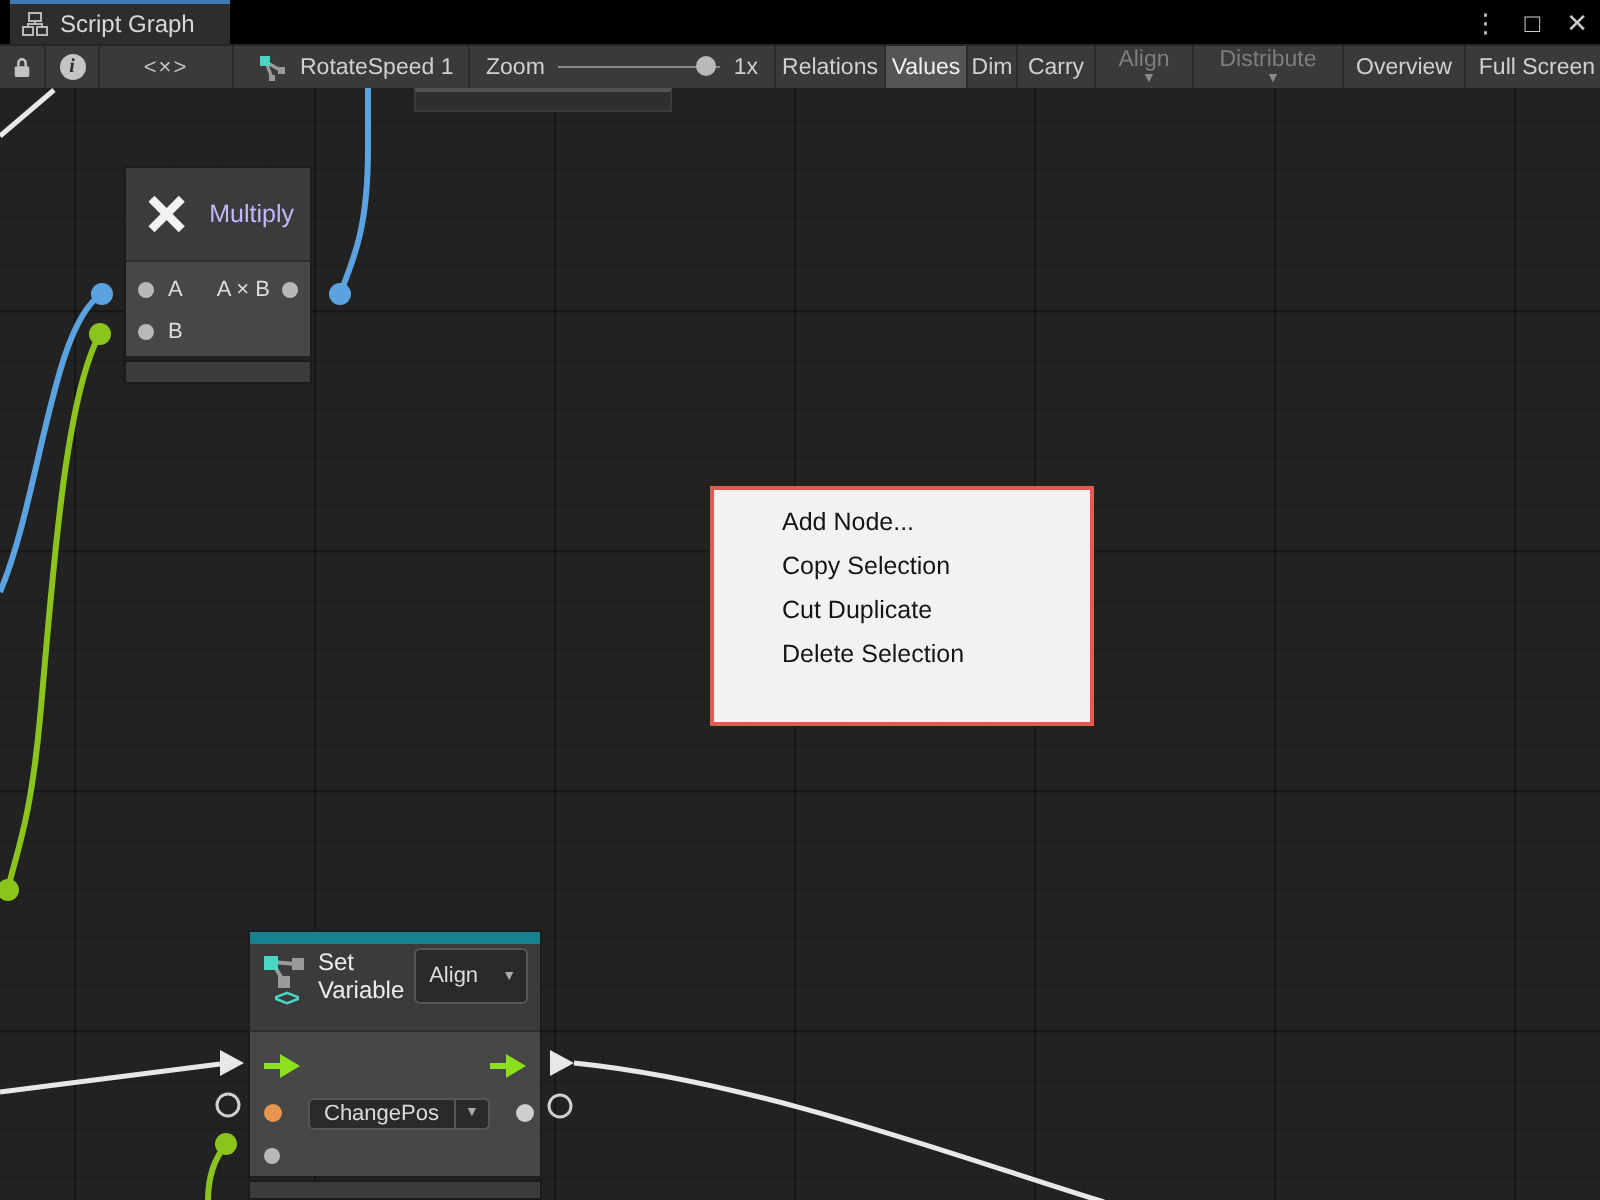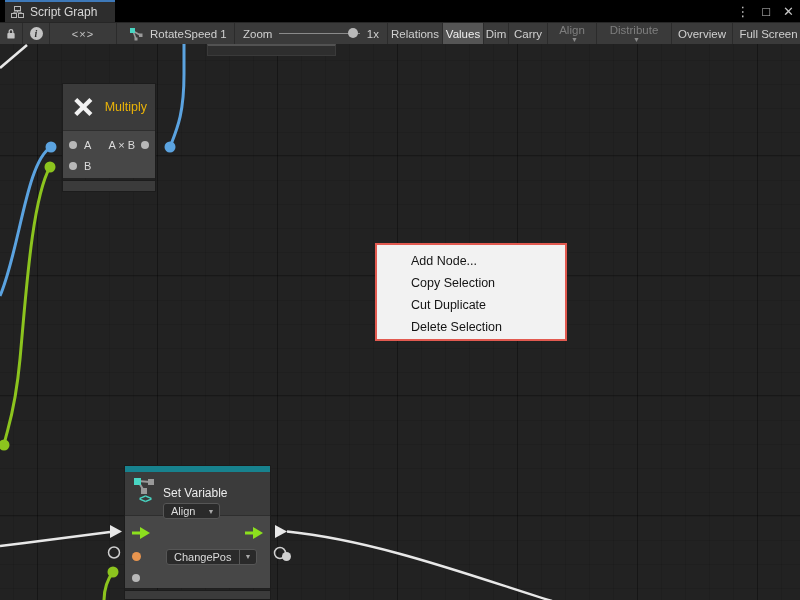--- a/index.html
+++ b/index.html
@@ -50,51 +50,51 @@
   
   .node { position:absolute; z-index:2; box-shadow:0 0 0 1px #1c1c1c; }
   .node-header { background:#3b3b3b; display:flex; align-items:center; }
   .node-body { background:#474747; border-top:1px solid #2e2e2e; }
   .node-footer { background:#3b3b3b; margin-top:3px; box-shadow:0 0 0 1px #1c1c1c; }
   .port { border-radius:50%; flex:0 0 auto; }
   .port.gray { width:8px; height:8px; background:#b8b8b8; }
 
   .multiply { left:63px; top:40px; width:92px; }
   .multiply .node-header { height:46px; padding:0 8px; gap:9px; }
-  .multiply .title { color:#eab308; font-size:12.5px; }
+  .multiply .title { color:#c4b5fd; font-size:12.5px; }
   .multiply .node-body { height:48px; padding-top:3px; }
   .mrow { display:flex; align-items:center; gap:7px; height:21px; padding:0 6px;
     color:#dcdcdc; font-size:11px; }
   .mrow .right { margin-left:auto; display:flex; align-items:center; gap:6px; }
   .multiply .node-footer { height:10px; }
 
   .setvar { left:125px; top:422px; width:145px; }
   .teal-bar { height:6px; }
   .setvar .node-header { height:43px; padding:2px 6px 0 6px; gap:4px; align-items:flex-start; }
   .sv-icon { width:28px; display:flex; flex-direction:column; align-items:center; margin-top:3px; }
   .sv-angle { font-size:12px; font-weight:bold; letter-spacing:-1px; margin-top:-2px; }
-  .sv-text { display:flex; flex-direction:column; gap:3px; margin-top:12px; }
+  .sv-text { display:flex; flex-direction:row; gap:3px; margin-top:0; }
   .sv-title { color:#ececec; font-size:12px; }
   .dd { display:inline-flex; align-items:center; background:#2a2a2a; border:1px solid #565656;
     border-radius:3px; color:#dcdcdc; font-size:11px; width:fit-content; }
   .dd .dd-label { padding:1px 7px; }
   .dd .dd-caret { font-size:7px; color:#aaaaaa; padding:0 5px; }
   .dd.split .dd-caret { border-left:1px solid #565656; align-self:stretch; display:flex; align-items:center; }
   .setvar .node-body { height:73px; padding-top:4px; }
   .svrow { display:flex; align-items:center; padding:0 7px; }
   .svrow.flow { height:25px; justify-content:space-between; }
-  .svrow.vals { height:23px; gap:25px; }
+  .svrow.vals { height:23px; gap:13px; }
   .svrow.last { height:20px; }
   .port.orange { width:9px; height:9px; background:#e8954f; }
   .port.white { width:9px; height:9px; background:#cfcfcf; }
   .setvar .node-footer { height:8px; }
 
   
-  .ctx-menu { position:absolute; left:355px; top:199px; width:192px; height:98px; z-index:10;
-    background:#f2f2f2; border:2px solid #e25a50; padding-top:5px;margin-left:20px; }
+  .ctx-menu { position:absolute; left:355px; top:199px; width:192px; height:120px; z-index:10;
+    background:#f2f2f2; border:2px solid #e25a50; padding-top:5px; }
   .ctx-item { height:22px; display:flex; align-items:center; padding-left:34px;
     color:#141414; font-size:12.5px; }
 </style>
 </head>
 <body>
 
 <div class="tabbar">
   <div class="tab">
     <svg width="13" height="12" viewBox="0 0 13 12">
       <rect x="3.5" y="0.5" width="6" height="4" fill="none" stroke="#b8b8b8"></rect>

